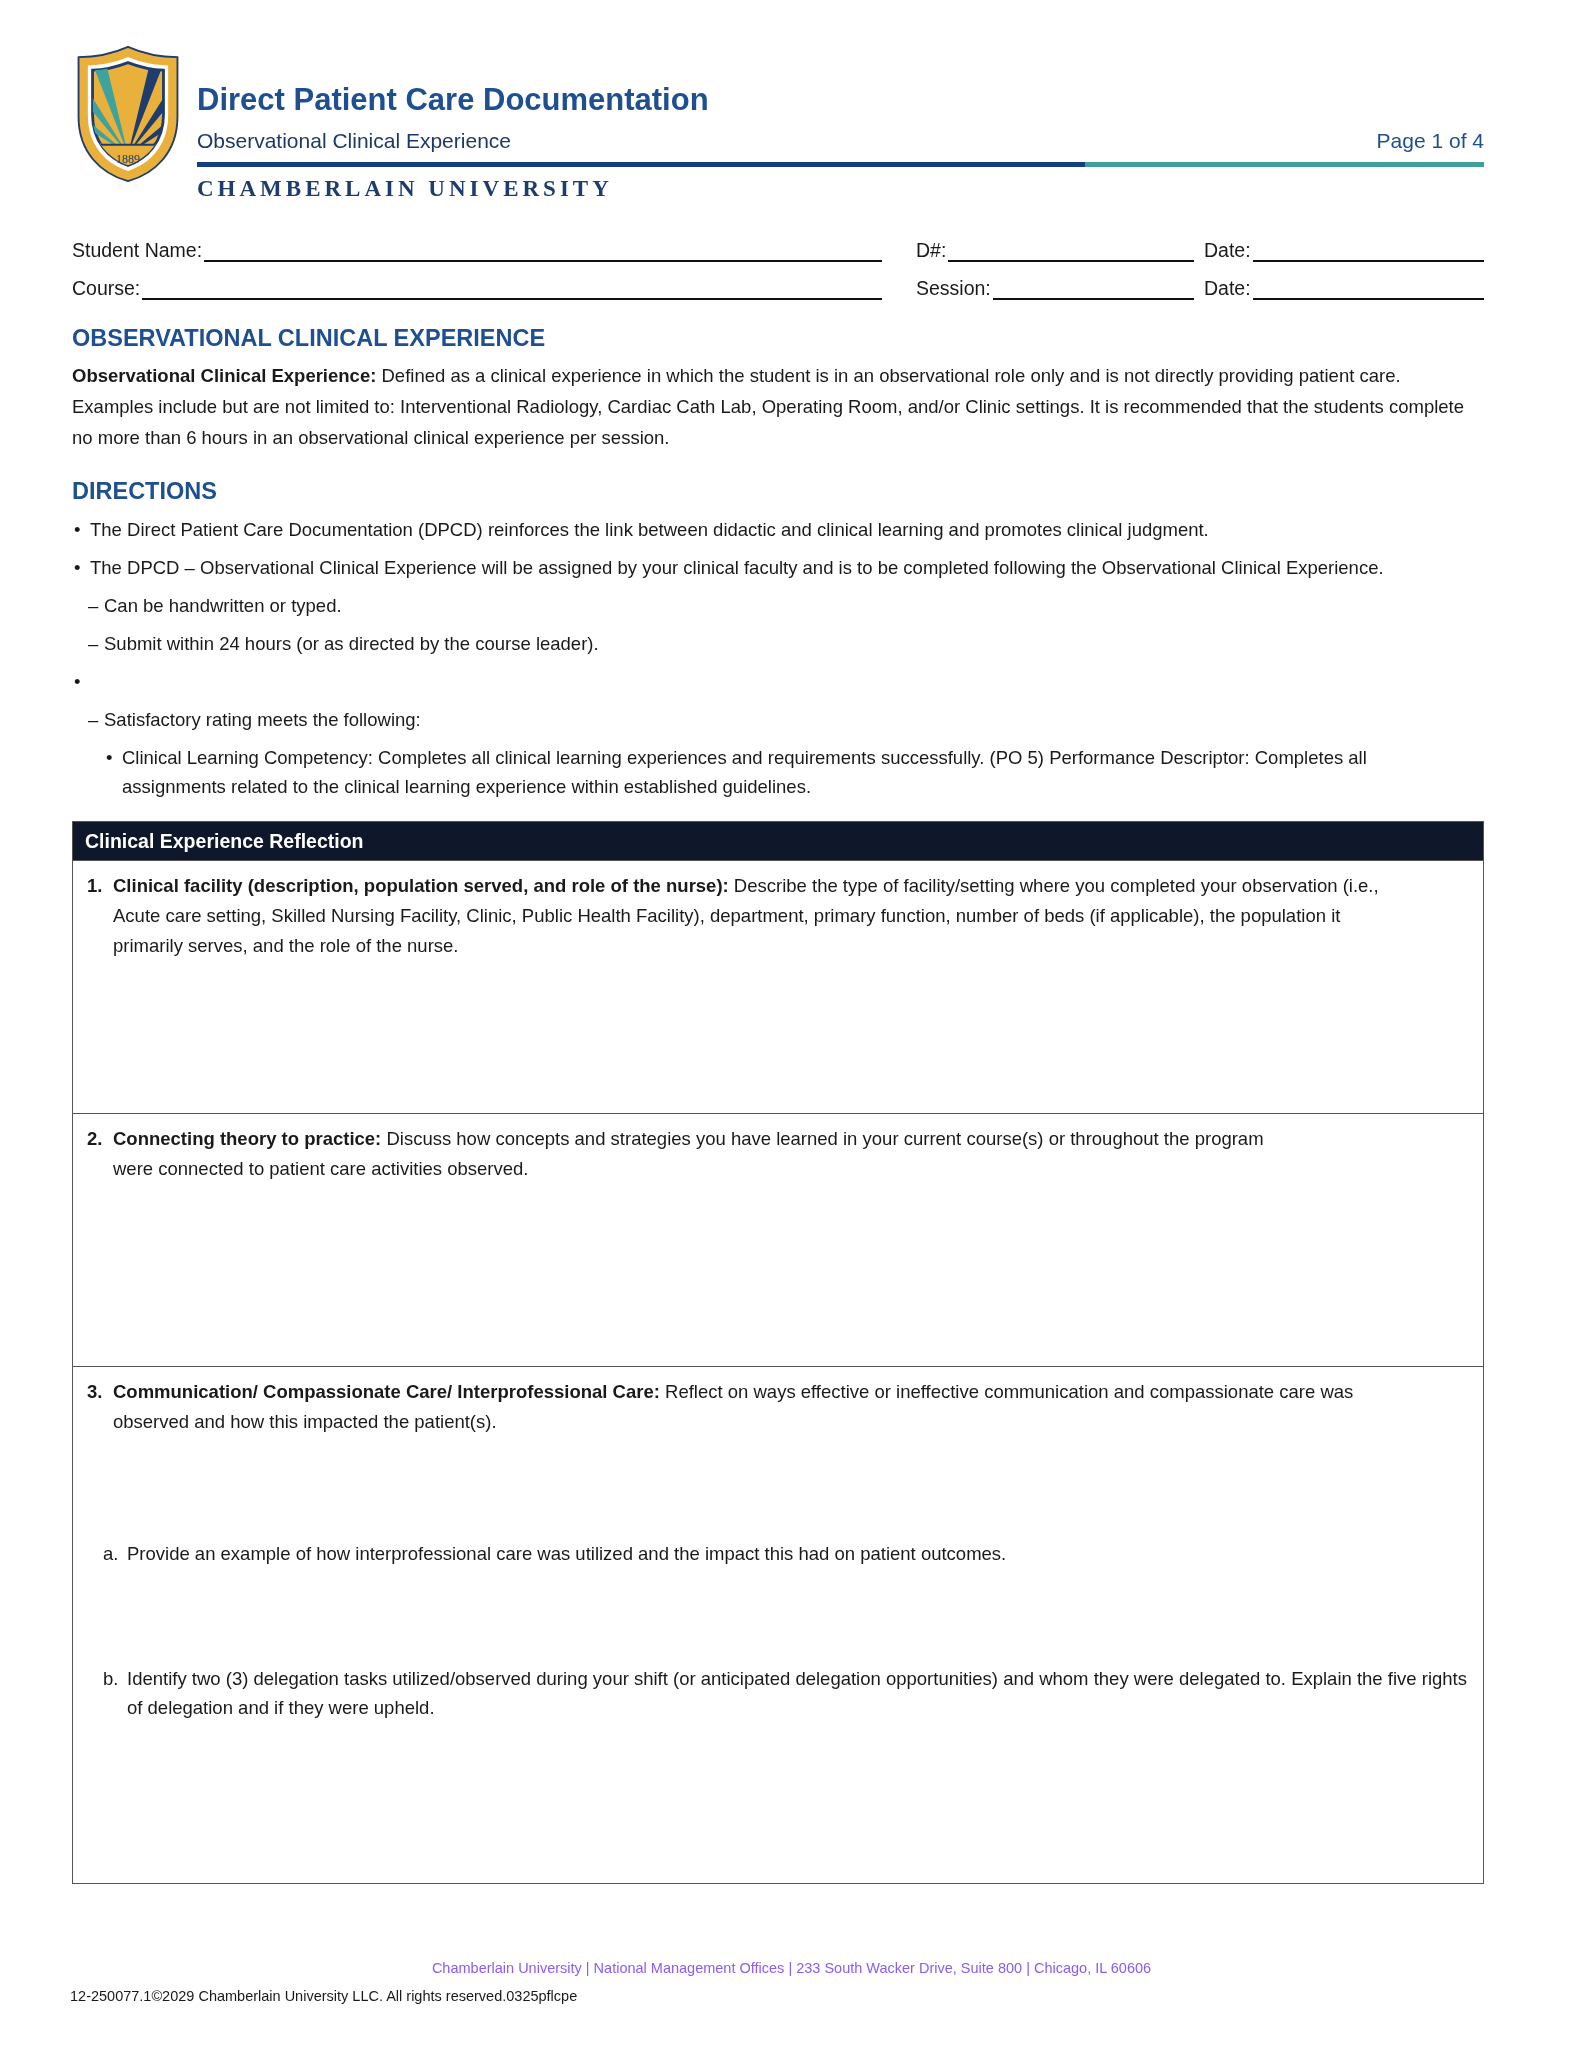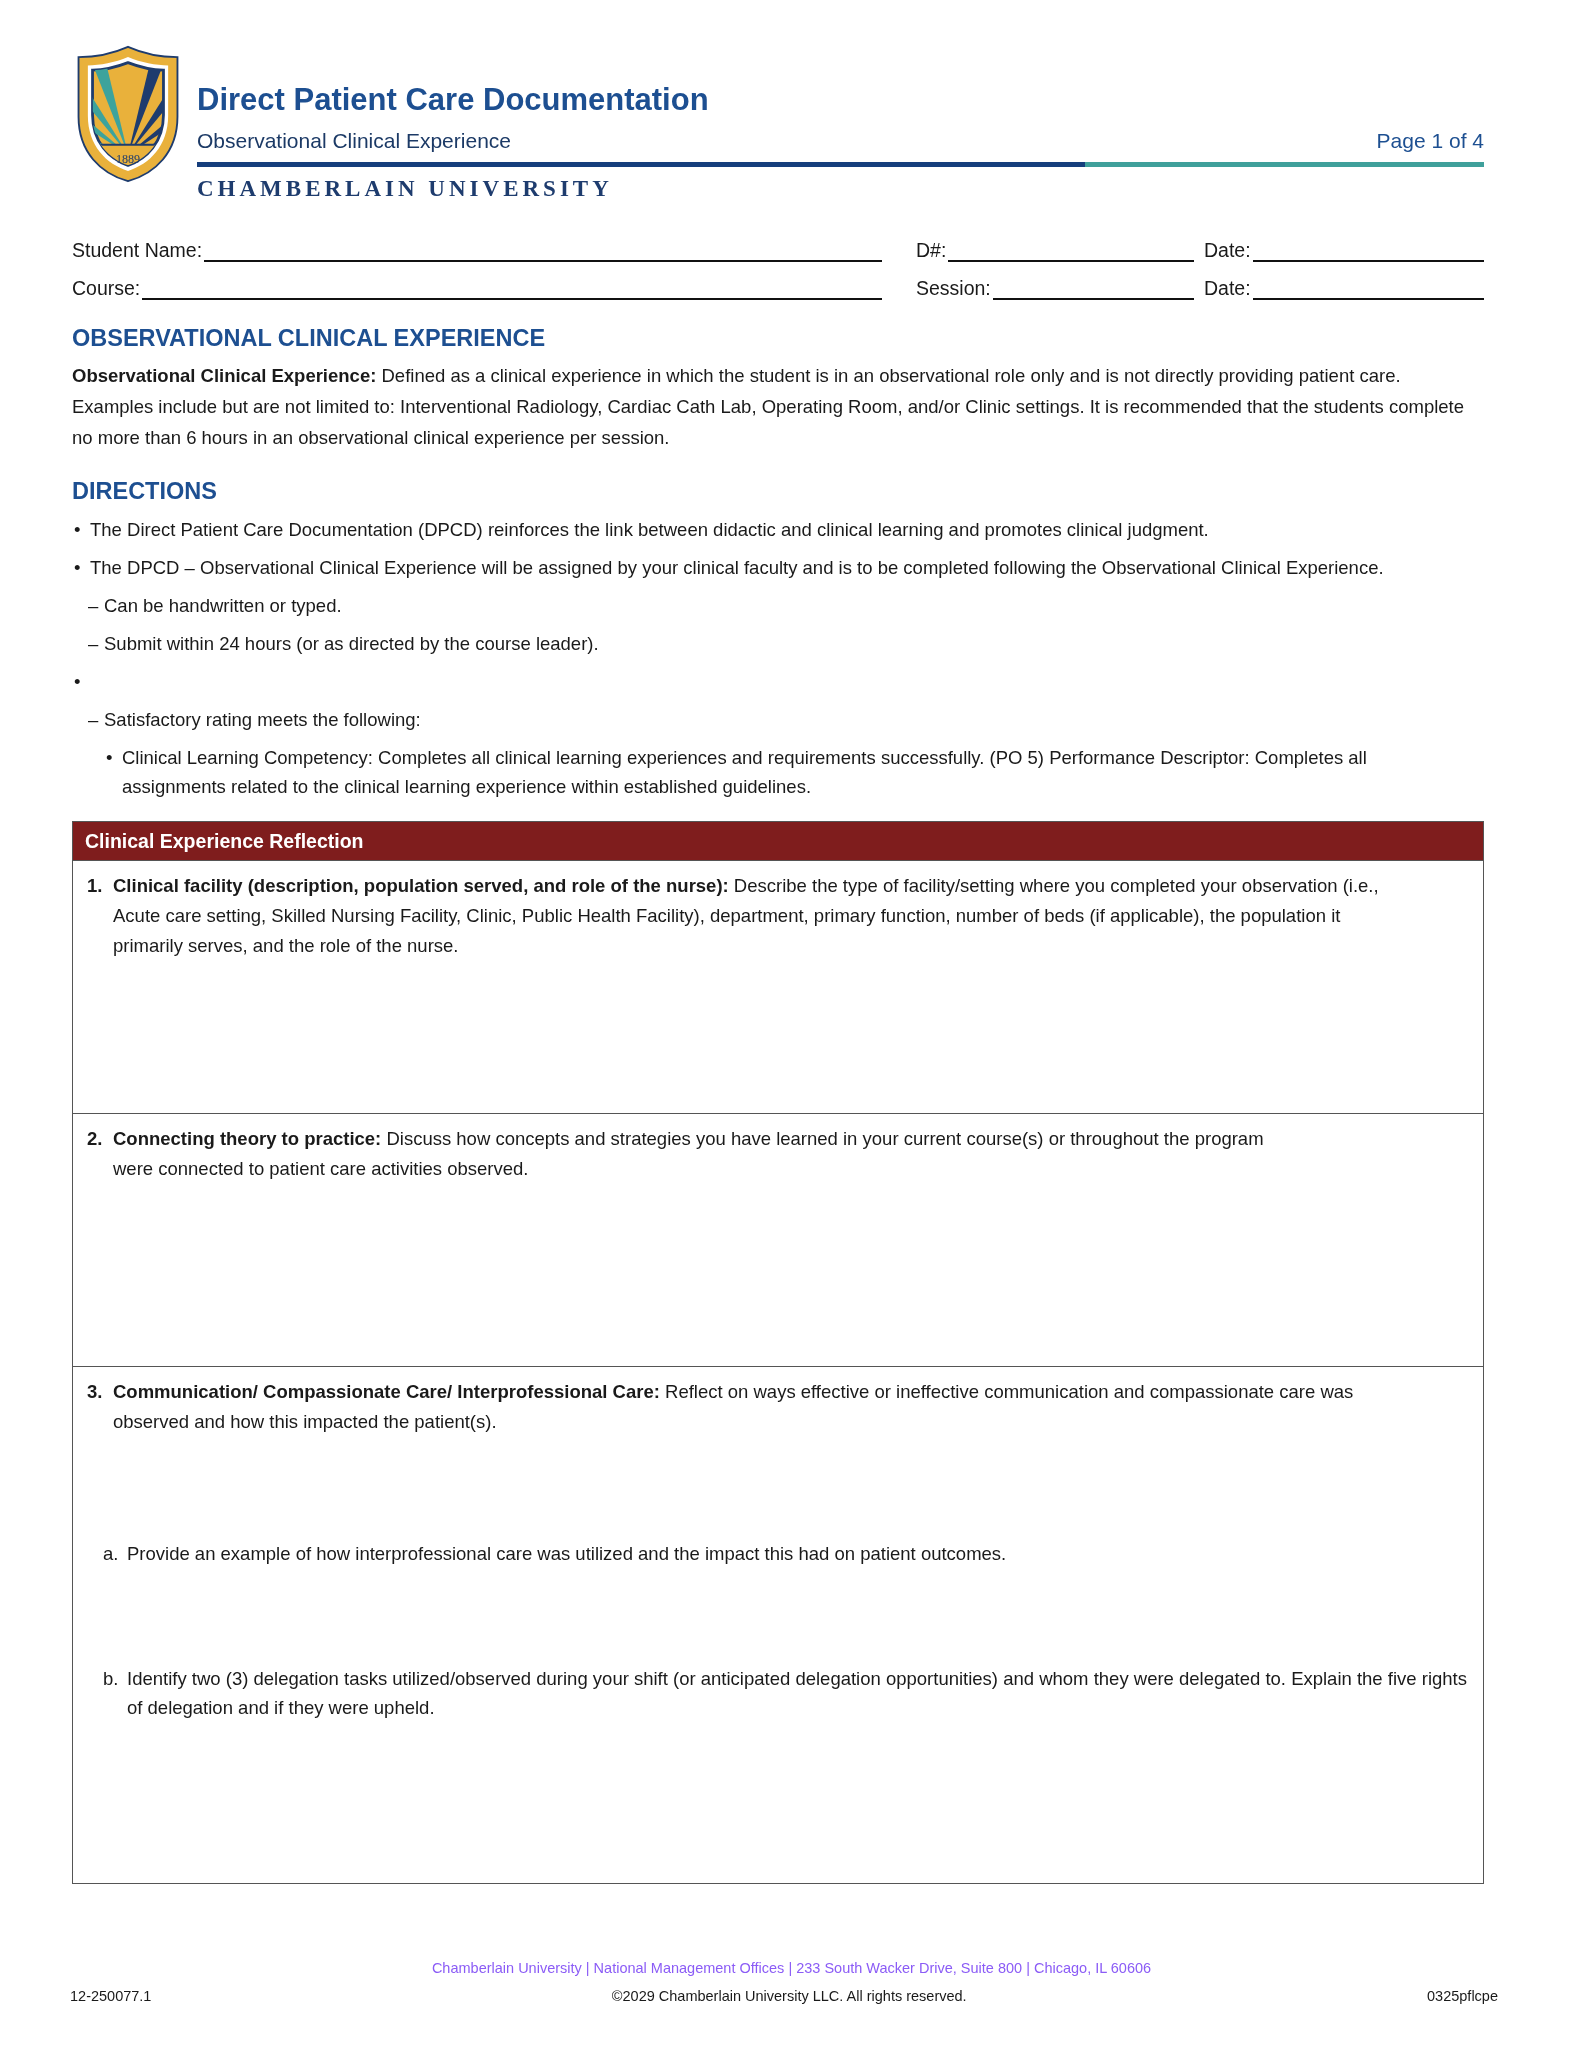--- a/index.html
+++ b/index.html
@@ -35,42 +35,42 @@
   .dir-list { margin:10px 99px 0 72px; }
   .dir-item { display:flex; font-size:18.5px; line-height:29px; margin-bottom:9px; }
   .dir-item .marker { width:16px; flex:none; }
   .lvl1 { margin-left:2px; }
   .lvl2 { margin-left:16px; }
   .lvl3 { margin-left:34px; }
   .dir-item .content { max-width:1300px; }
   .lvl3 .content { max-width:1250px; }
   
   .reflection { margin:20px 99px 0 72px; border:1px solid #555; }
-  .r-header { background:#7f1d1d; color:#ffffff; font-weight:bold; font-size:19.5px;
+  .r-header { background:#0f172a; color:#ffffff; font-weight:bold; font-size:19.5px;
     padding:7px 12px; line-height:24px; }
   .r-cell { border-top:1px solid #555; padding:10px 14px; box-sizing:border-box;
     display:flex; flex-direction:column; }
   .cell1 { height:253px; }
   .cell2 { height:253px; }
   .cell3 { height:517px; }
   .q { display:flex; font-size:18.5px; line-height:30px; }
   .qnum { width:26px; flex:none; font-weight:bold; }
   .cell1 .qcontent { max-width:1285px; }
   .cell2 .qcontent { max-width:1165px; }
   .cell3 .qcontent { max-width:1270px; }
   .answer-area { flex:1; }
   .sub-item { display:flex; margin-left:16px; font-size:18.5px; line-height:29px; }
   .sub-letter { width:24px; flex:none; }
   .sub-a { margin-top:102px; }
   .sub-b { margin-top:96px; }
   .sub-b .sub-content { max-width:1340px; }
   
   .footer { position:absolute; left:0; right:0; bottom:44px; }
   .f-address { text-align:center; font-size:14.5px; color:#8b5cf6; }
-  .f-row { display:flex; justify-content:space-between; margin:12px 85px 0 70px; font-size:14.5px; }
+  .f-row { display:flex; margin:12px 85px 0 70px; font-size:14.5px; }
   b { font-weight:bold; }
 </style>
 </head>
 <body>
 
 <div class="page">
 
   <div class="hdr">
     <svg class="logo" viewBox="0 0 120 150" aria-hidden="true">
       <defs>

